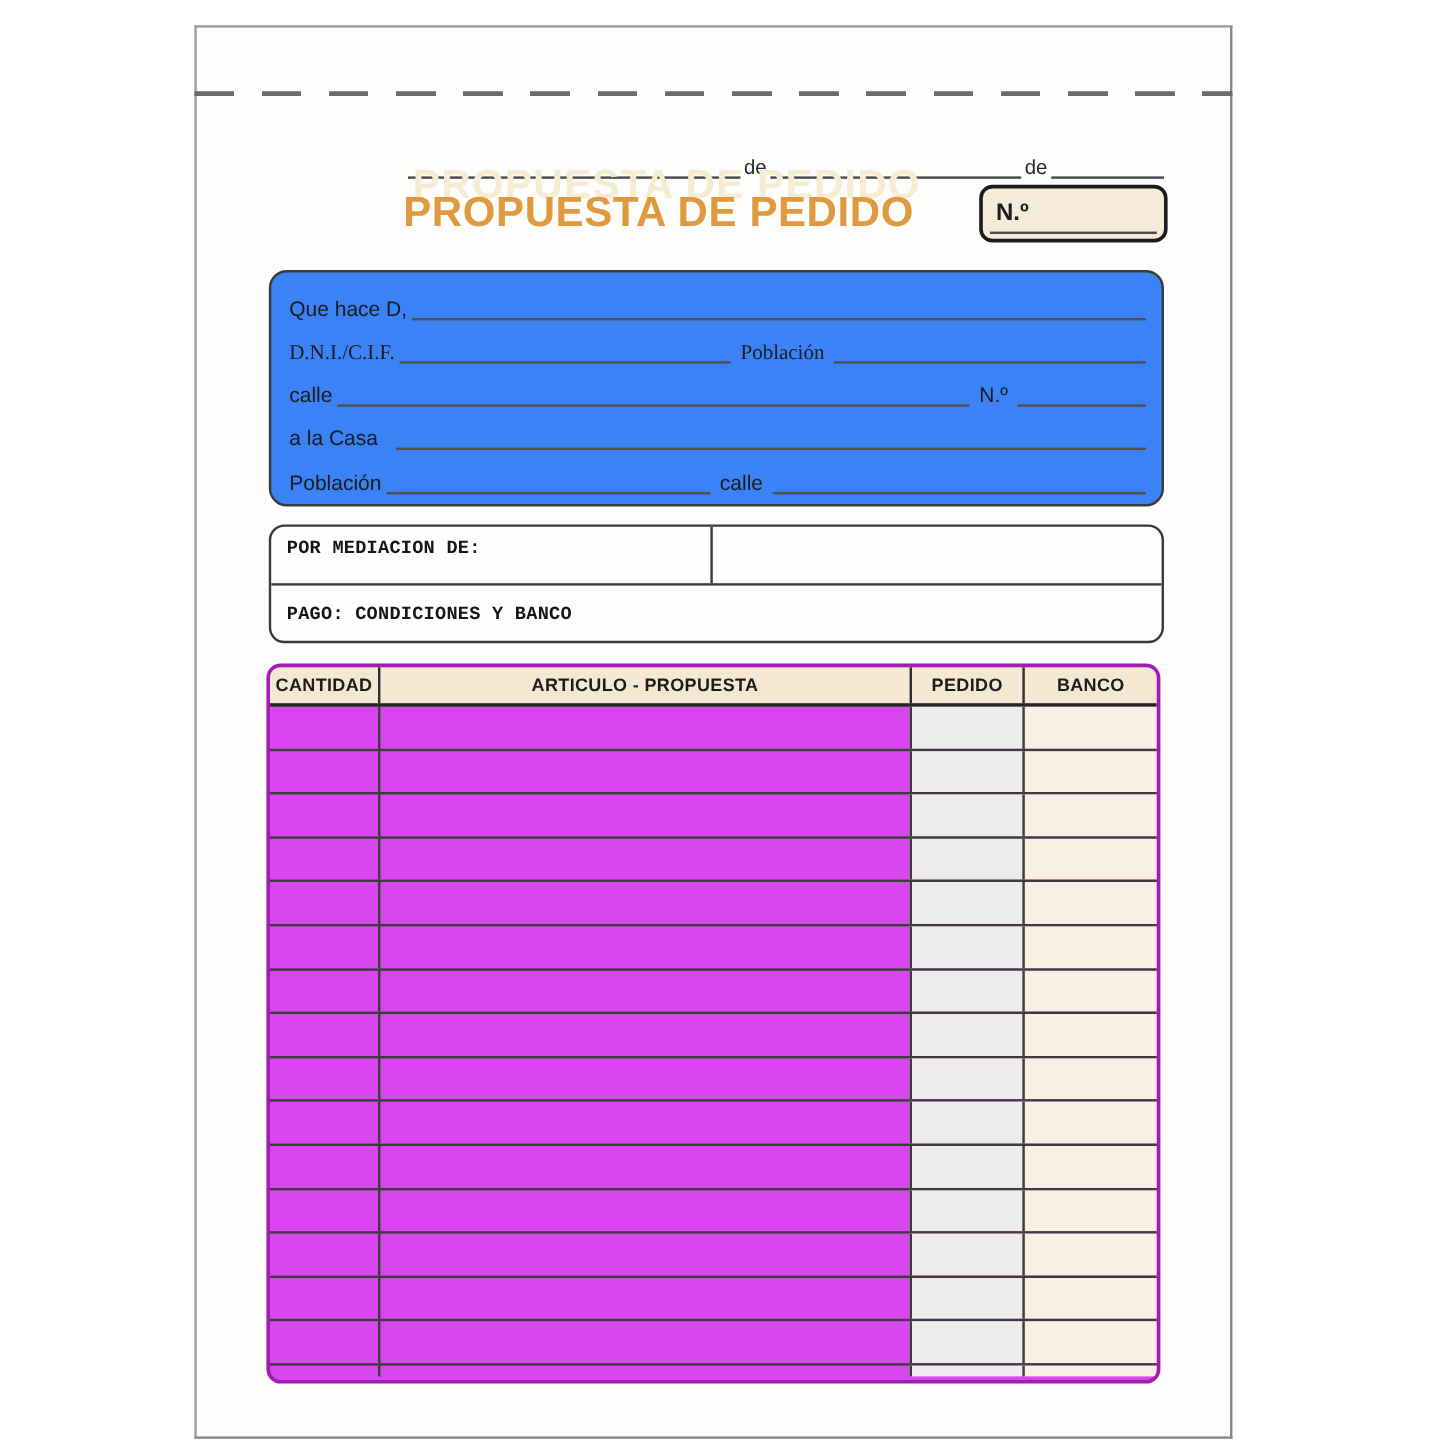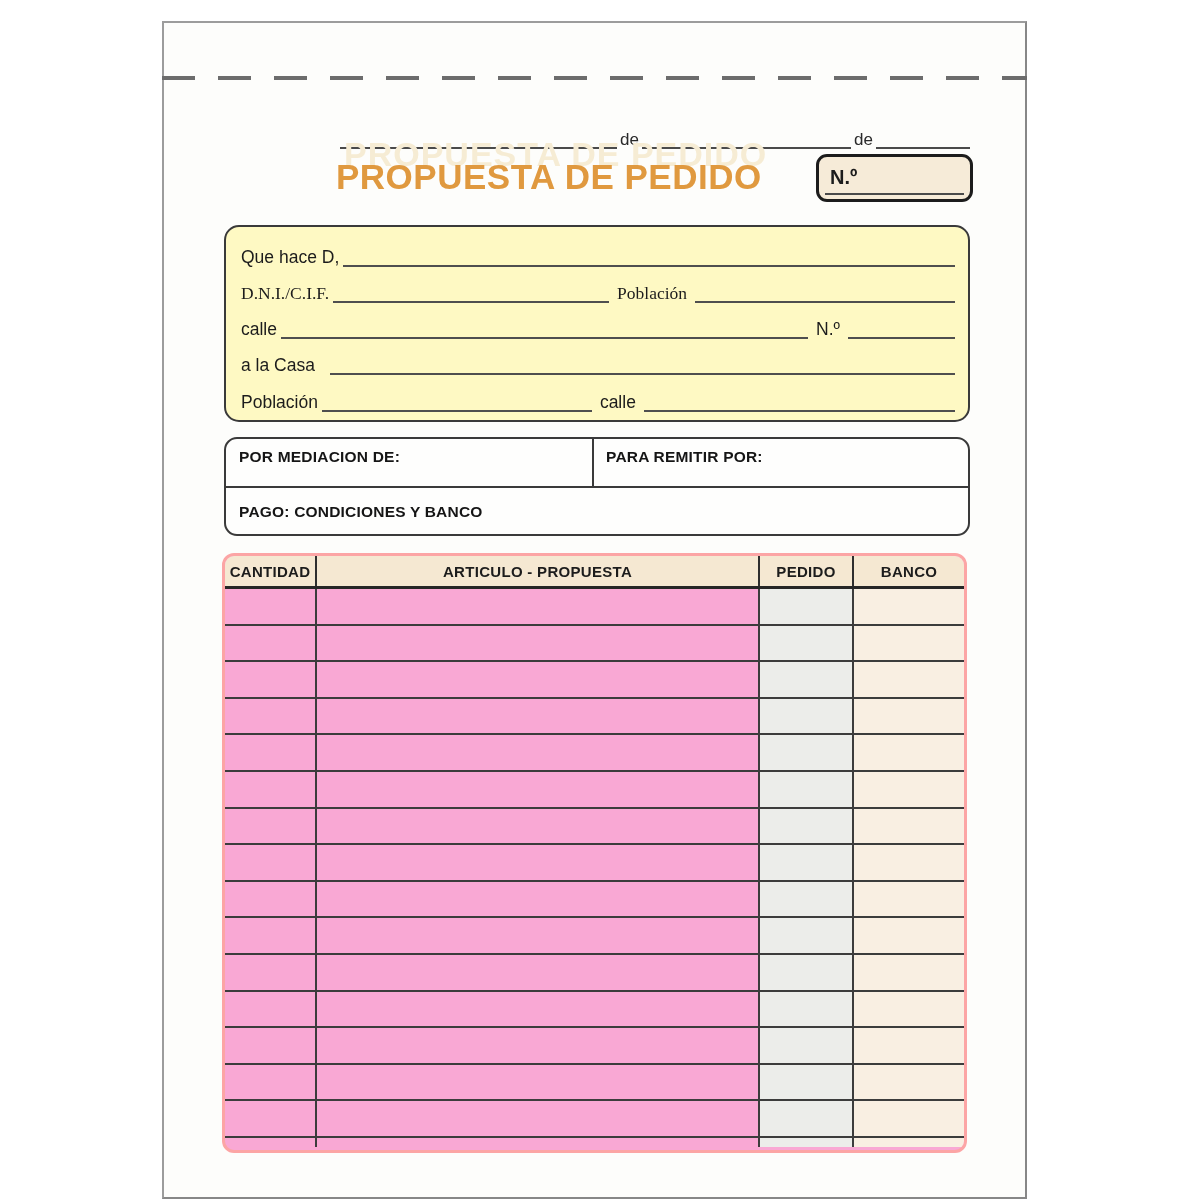--- a/index.html
+++ b/index.html
@@ -32,45 +32,45 @@
            font-size:35px; letter-spacing:0.5px; color:#e0993f; }
   .num-box { position:absolute; left:652px; top:131px; width:157px; height:48px;
              background:#f6ebd8; border:3px solid #1c1c1c; border-radius:11px; }
   .num-label { position:absolute; left:11px; top:9px; font-size:20px;
                font-weight:bold; color:#1c1c1c; }
   .num-line { position:absolute; left:6px; right:6px; bottom:4px; height:2px;
               background:#4a4a4a; }
 
   
   .customer-box { position:absolute; left:60px; top:202px; width:746px; height:197px;
-                  border:2px solid #3a3a3a; border-radius:15px; background:#fef9c3; }
+                  border:2px solid #3a3a3a; border-radius:15px; background:#3b82f6; }
   .f-row { position:absolute; left:15px; right:13px; height:26px;
            display:flex; align-items:flex-end; font-size:17.5px; color:#1c1c1c; }
   .f-row .lab { line-height:20px; white-space:nowrap; }
   .f-row .lab2 { margin-left:8px; margin-right:4px; }
   .f-row .fl { border-bottom:2px solid #4f4f4f; height:9px; margin-left:4px; }
   .f-row .grow { flex:1; }
   .fr1 { top:14px; }  .fr2 { top:50px;font-family:Liberation Serif, serif; }  .fr3 { top:86px; }
   .fr4 { top:122px;gap:11px; } .fr5 { top:159px; }
   .fw276 { width:276px; } .fw107 { width:107px; } .fw270 { width:270px; }
 
   
   .mediation-box { position:absolute; left:60px; top:414px; width:746px; height:99px;
                    border:2px solid #3a3a3a; border-radius:13px; overflow:hidden;
                    background:#fefefd; font-size:15.5px; font-weight:bold;
-                   letter-spacing:0.2px; color:#151515; }
+                   letter-spacing:0.2px; color:#151515;font-family:Liberation Mono, monospace; }
   .med-top { height:49px; display:flex; border-bottom:2px solid #3a3a3a; }
   .med-c1 { width:49.6%; border-right:2px solid #3a3a3a; padding:9px 0 0 13px; }
   .med-c2 { flex:1; padding:9px 0 0 12px; }
   .med-bottom { padding:15px 0 0 13px; }
 
   
   .items-table { position:absolute; left:58px; top:530px; width:745px; height:600px;
-                 border:3px solid #fca5a5; border-radius:12px; overflow:hidden;
-                 background:#f9a8d4; }
+                 border:3px solid #a21caf; border-radius:12px; overflow:hidden;
+                 background:#d946ef; }
   .thead { display:grid; grid-template-columns:90px 1fr 94px 112px; height:33px;
            background:#f5e8d2; border-bottom:3px solid #262626; }
   .thead .th { display:flex; align-items:center; justify-content:center;
                font-weight:bold; font-size:15px; color:#1c1c1c; letter-spacing:0.3px; }
   .thead .th + .th { border-left:2px solid #2e2e2e; }
   .tbody { display:flex; flex-direction:column; height:calc(100% - 36px); }
   .trow { flex:1; display:grid; grid-template-columns:90px 1fr 94px 112px;
           border-top:2px solid #3c3c3c; }
   .trow:first-child { border-top:none; }
   .trow.short { flex:0 0 11px; }
@@ -129,23 +129,20 @@
         <span class="lab lab2">calle</span>
         <span class="fl grow"></span>
       </div>
     </div>
 
     <div class="mediation-box">
       <div class="med-top">
         <div class="med-c1">
           <span>POR MEDIACION DE:</span>
         </div>
-        <div class="med-c2">
-          <span>PARA REMITIR POR:</span>
-        </div>
       </div>
       <div class="med-bottom">
         <span>PAGO: CONDICIONES Y BANCO</span>
       </div>
     </div>
 
     <div class="items-table">
       <div class="thead">
           <div class="th">CANTIDAD</div>
           <div class="th">ARTICULO - PROPUESTA</div>

